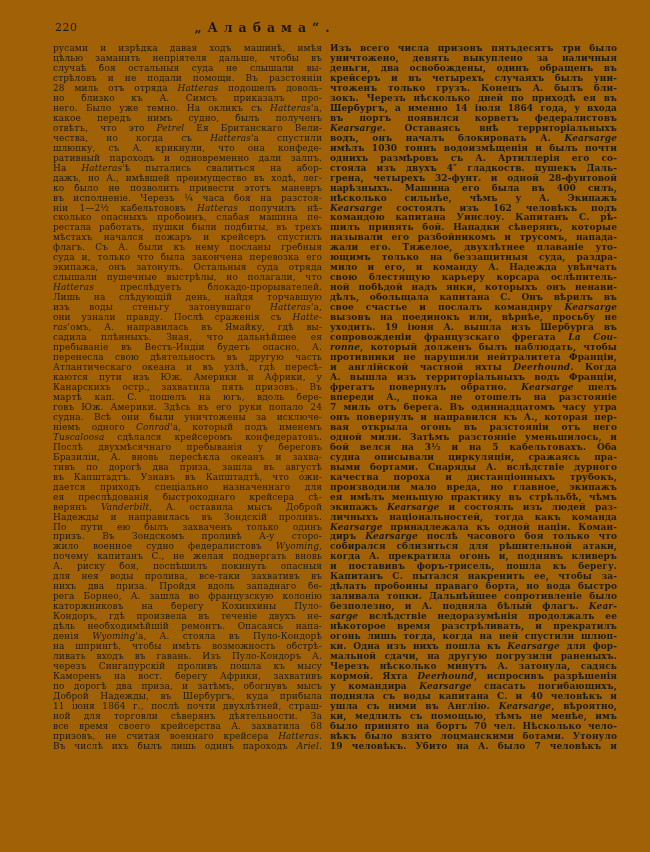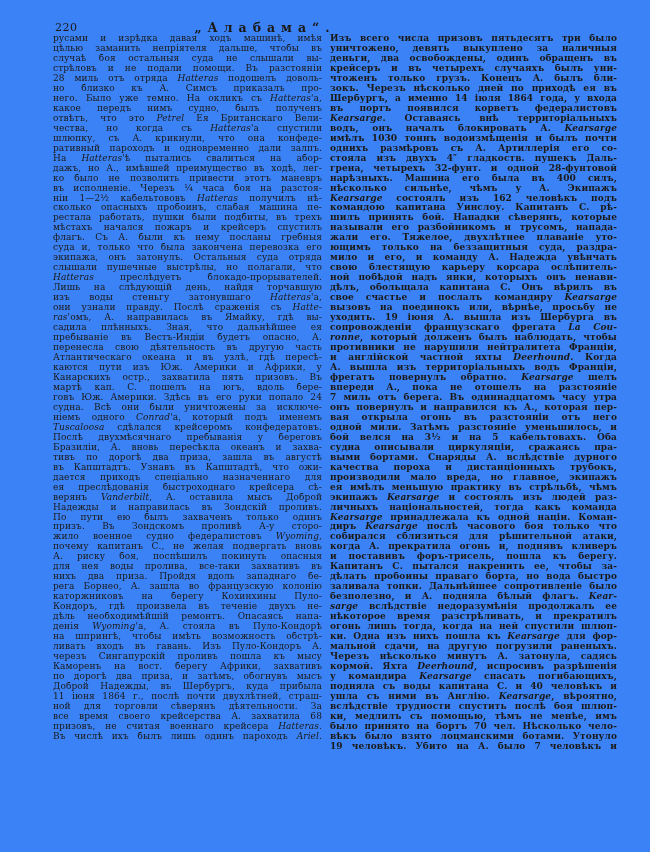--- a/index.html
+++ b/index.html
@@ -7,21 +7,21 @@
     padding: 0;
     width: 650px;
     height: 852px;
     overflow: hidden;
     background: #ffffff;
   }
   .page {
     position: relative;
     width: 650px;
     height: 852px;
-    background: #3b82f6;
+    background: #a16207;
     font-family: "DejaVu Serif", serif;
     color: #1b1915;
   }
   .header {
     position: absolute;
     top: 20px;
     left: 0;
     width: 650px;
     height: 16px;
   }
@@ -37,21 +37,21 @@
     left: 0;
     width: 530px;
     text-align: center;
     font-size: 12.5px;
     font-weight: bold;
     letter-spacing: 6px;
     font-family: "DejaVu Serif", serif;
   }
   .column {
     position: absolute;
-    top: 34px;
+    top: 44px;
     font-size: 9px;
     line-height: 9.97px;
     letter-spacing: 0.1px;
   }
   .column-left  { left: 53px;  width: 269px; }
   .column-right { left: 330px; width: 287px; font-weight: bold; }
   .line {
     height: 9.97px;
     overflow: hidden;
     text-align: justify;
@@ -204,19 +204,18 @@
       <div class="line"><i>sarge</i> вслѣдствіе недоразумѣнія продолжалъ ее</div>
       <div class="line">нѣкоторое время разстрѣливать, и прекратилъ</div>
       <div class="line">огонь лишь тогда, когда на ней спустили шлюп-</div>
       <div class="line">ки. Одна изъ нихъ пошла къ <i>Kearsarge</i> для фор-</div>
       <div class="line">мальной сдачи, на другую погрузили раненыхъ.</div>
       <div class="line">Черезъ нѣсколько минутъ А. затонула, садясь</div>
       <div class="line">кормой. Яхта <i>Deerhound</i>, испросивъ разрѣшенія</div>
       <div class="line">у командира <i>Kearsarge</i> спасать погибающихъ,</div>
       <div class="line">подняла съ воды капитана С. и 40 человѣкъ и</div>
       <div class="line">ушла съ ними въ Англію. <i>Kearsarge</i>, вѣроятно,</div>
-      <div class="line">вслѣдствіе трудности спустить послѣ боя шлюп-</div>
       <div class="line">ки, медлилъ съ помощью, тѣмъ не менѣе, имъ</div>
       <div class="line">было принято на бортъ 70 чел. Нѣсколько чело-</div>
       <div class="line">вѣкъ было взято лоцманскими ботами. Утонуло</div>
       <div class="line">19 человѣкъ. Убито на А. было 7 человѣкъ и</div>
     </div>
 </div>
 
 </body></html>

